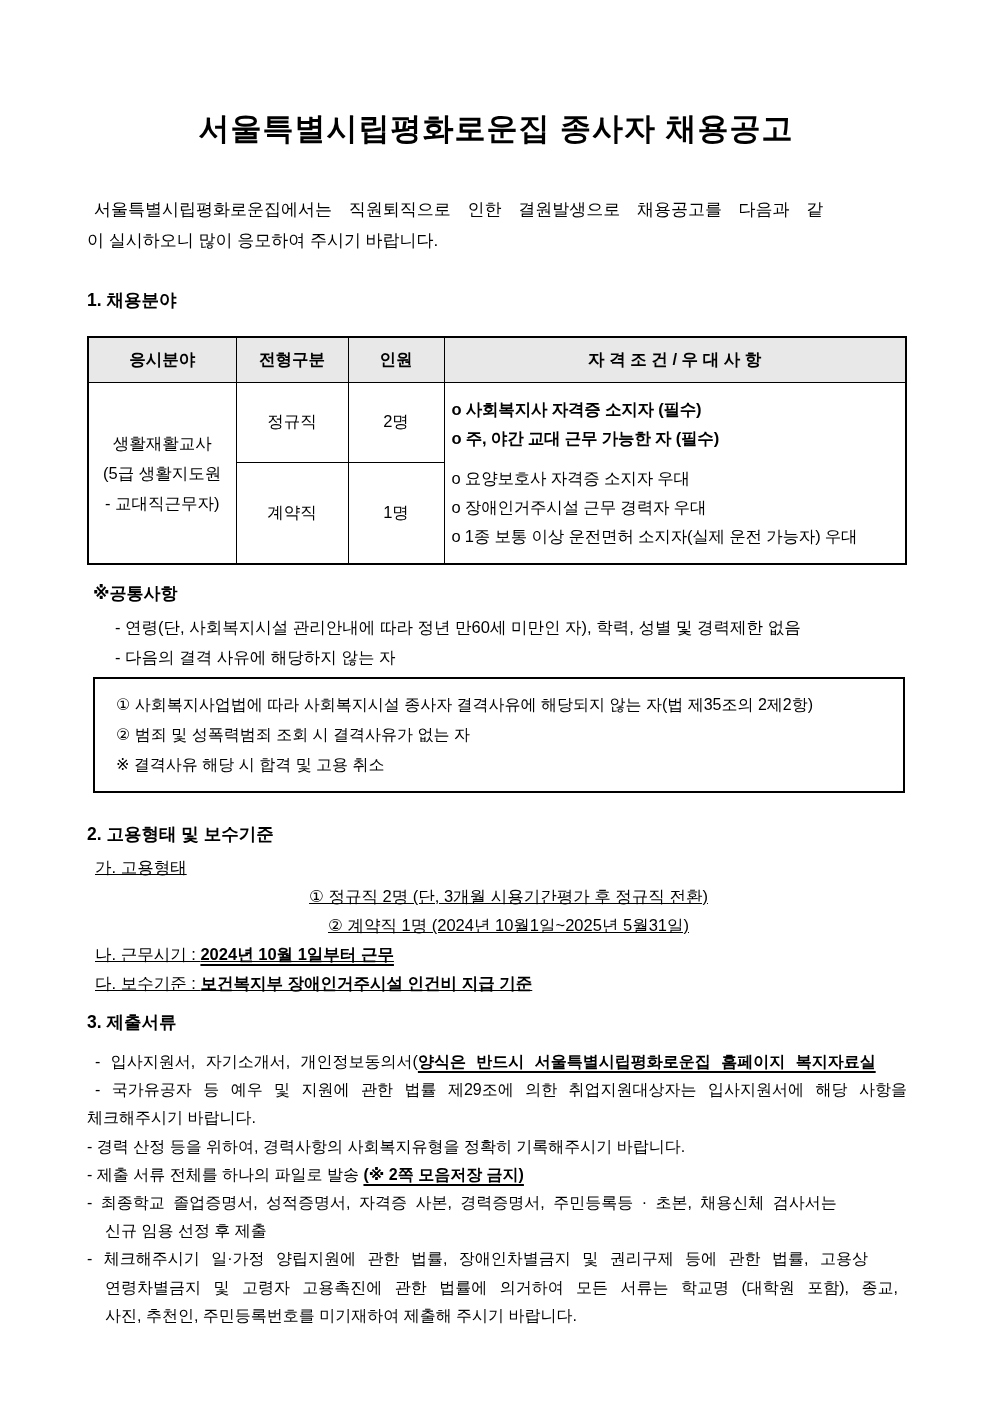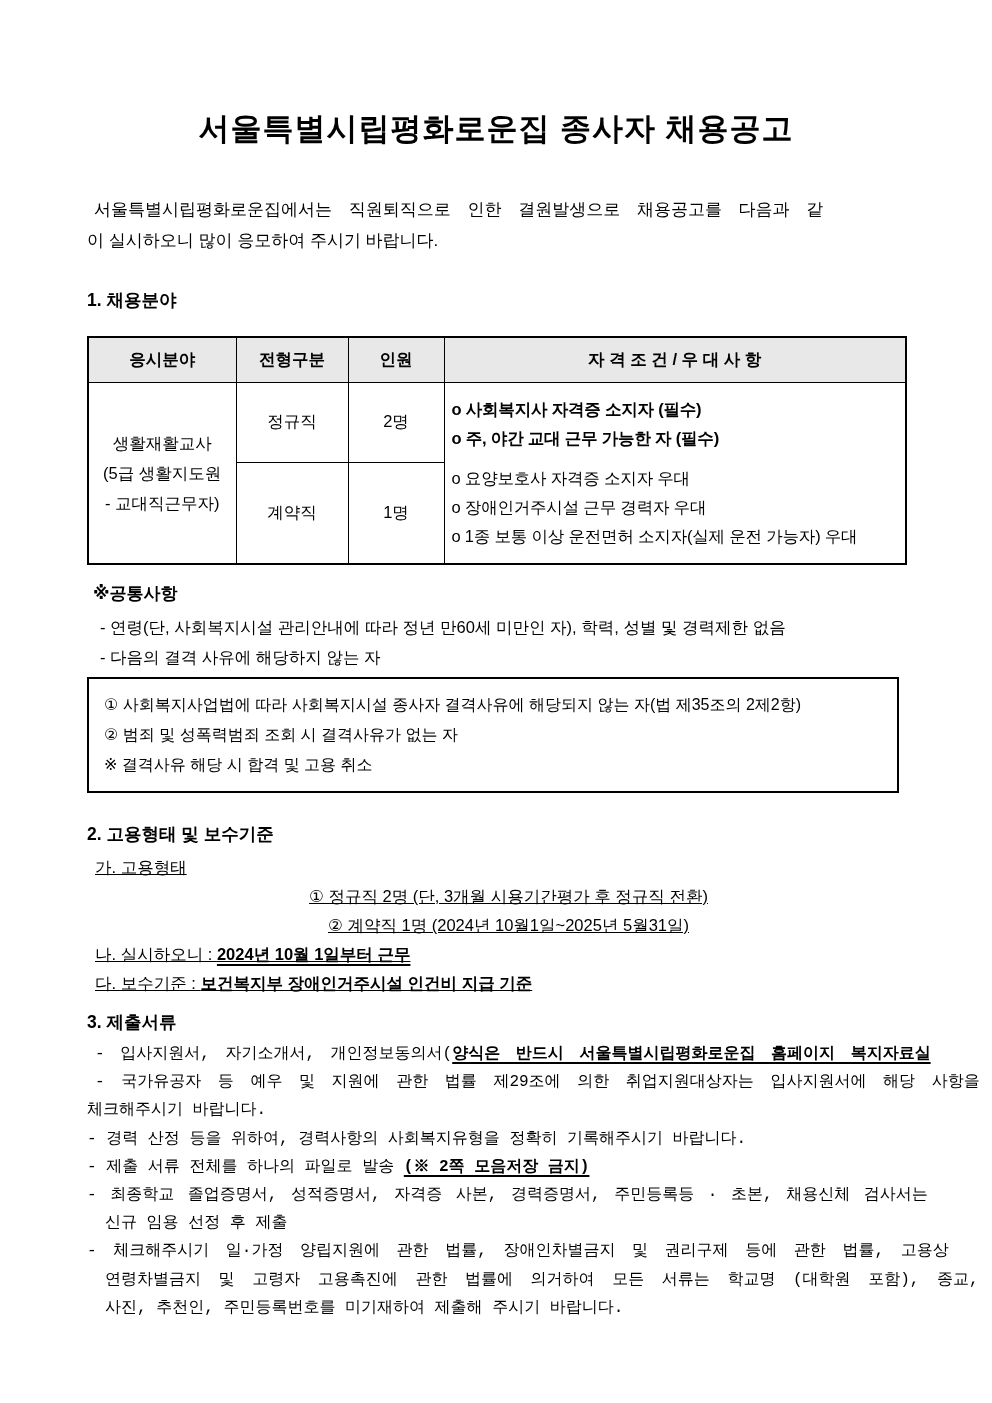--- a/index.html
+++ b/index.html
@@ -63,40 +63,40 @@
     font-size: 15.5px;
     letter-spacing: -0.2px;
   }
   .qual-line { white-space: nowrap; line-height: 29px; }
   .qual-req { font-weight: bold; }
   .qual-group-pref { margin-top: 11px; }
   .pos-cell div { line-height: 30px; white-space: nowrap; }
 
   .common { margin-top: 17px; font-size: 16.5px; }
   .common-heading { font-weight: bold; margin-left: 6px; font-size: 17px; }
-  .common-items { margin-top: 7px; margin-left: 13px; }
+  .common-items { margin-top: 7px; margin-left: 28px; }
   .common-items div { line-height: 30px; white-space: nowrap; }
 
   .disq-box {
-    margin-top: 5px; 
+    margin-top: 5px; margin-left: 6px;
     width: 812px;
     border: 2px solid #000;
-    padding: 11px 15px;
+    padding: 11px 21px;
     font-size: 16px;
   }
   .disq-box div { line-height: 30px; white-space: nowrap; }
 
   .sec2 { margin-top: 29px; font-size: 16.5px; }
   .sec2 .line { line-height: 29px; white-space: nowrap; }
   .sec2 .sub { margin-left: 8px; }
   .sec2 .num { margin-left: 25px; text-align: center; }
   .sec2-lines { margin-top: 7px; text-decoration: underline; }
 
   .sec3 { margin-top: 12px; font-size: 16px; }
-  .sec3-items { margin-top: 6px; font-family: Liberation Mono, monospace; }
+  .sec3-items { margin-top: 14px; }
   .sec3 .line { line-height: 28.2px; white-space: nowrap; }
   .ind1 { margin-left: 8px; }
   .ind2 { margin-left: 26px; }
   .ind3 { margin-left: 18px; }
 
   .b { font-weight: bold; }
   .u { text-decoration: underline; text-decoration-thickness: 2px; text-underline-offset: 4px; }
 
   .ws6 { word-spacing: 6px; }
   .ws7 { word-spacing: 7px; }
@@ -171,21 +171,21 @@
         <div>※ 결격사유 해당 시 합격 및 고용 취소</div>
       </div>
     </div>
 
     <div class="sec2">
       <div class="sec-heading">2. 고용형태 및 보수기준</div>
       <div class="sec2-lines">
         <div class="line sub">가. 고용형태</div>
         <div class="line num">① 정규직 2명 (단, 3개월 시용기간평가 후 정규직 전환)</div>
         <div class="line num">② 계약직 1명 (2024년 10월1일~2025년 5월31일)</div>
-        <div class="line sub"><span>나. 실시하오니 : </span><span class="b u">2024년 10월 1일부터 근무</span></div>
+        <div class="line sub"><span>나. 근무시기 : </span><span class="b u">2024년 10월 1일부터 근무</span></div>
         <div class="line sub"><span>다. 보수기준 : </span><span class="b">보건복지부 장애인거주시설 인건비 지급 기준</span></div>
       </div>
     </div>
 
     <div class="sec3">
       <div class="sec-heading">3. 제출서류</div>
       <div class="sec3-items">
         <div class="line ind1 ws6"><span>- 입사지원서, 자기소개서, 개인정보동의서(</span><span class="b u">양식은 반드시 서울특별시립평화로운집 홈페이지 복지자료실</span></div>
         <div class="line ind1 ws7">- 국가유공자 등 예우 및 지원에 관한 법률 제29조에 의한 취업지원대상자는 입사지원서에 해당 사항을</div>
         <div class="line">체크해주시기 바랍니다.</div>

